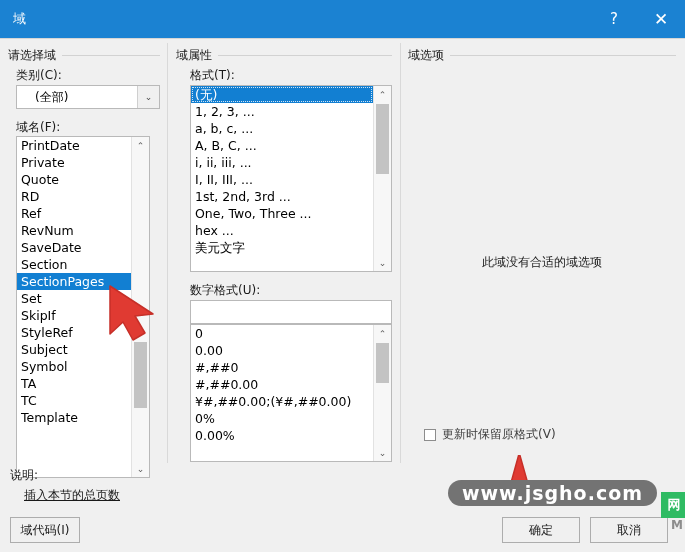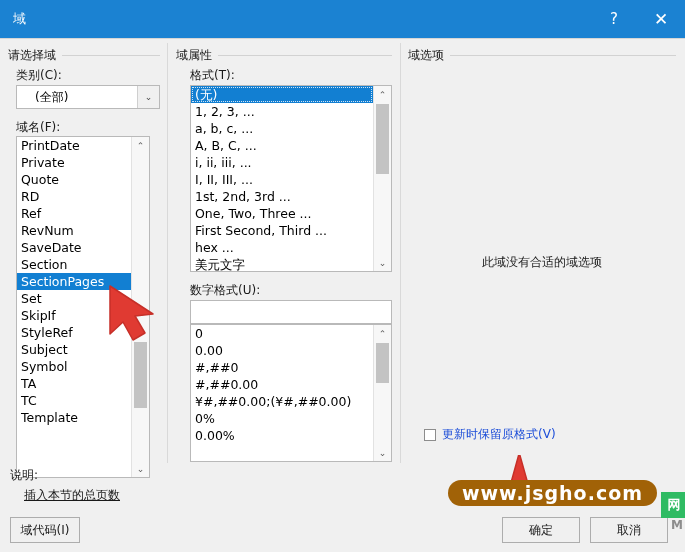--- a/index.html
+++ b/index.html
@@ -82,38 +82,38 @@
   .nomsg{
     position:absolute;font-size:12px;color:#1a1a1a;text-align:center;
     white-space:nowrap;
   }
   
   .chkrow{position:absolute;display:flex;align-items:center;}
   .chkbox{
     width:12px;height:12px;background:#fff;border:1px solid #8c8c8c;
     box-sizing:border-box;margin-right:6px;
   }
-  .chklabel{font-size:12px;color:#1d4ed8;white-space:nowrap;}
+  .chklabel{font-size:12px;color:#404040;white-space:nowrap;}
   .desc{position:absolute;font-size:12px;color:#1a1a1a;white-space:nowrap;}
   .btn{
     position:absolute;background:#f0f0f0;border:1px solid #adadad;
     box-sizing:border-box;display:flex;align-items:center;justify-content:center;
     font-size:12px;color:#1a1a1a;white-space:nowrap;
   }
   
   .redarrow{position:absolute;pointer-events:none;}
   
   .watermark{position:absolute;pointer-events:none;}
   .wm-text{
     font-size:46px;font-weight:bold;color:#2fbb63;
     letter-spacing:1px;line-height:1;white-space:nowrap;
     font-family:"DejaVu Sans","Liberation Sans",sans-serif;
   }
   .wm-bar{
-    background:#a16207;border-radius:13px;color:#fff;
+    background:#737373;border-radius:13px;color:#fff;
     font-size:19px;font-weight:bold;letter-spacing:1px;
     padding:2px 14px;display:inline-block;margin-top:2px;
     font-family:"DejaVu Sans","Liberation Sans",sans-serif;
   }
   .wm-badge{
     position:absolute;right:-2px;top:14px;width:26px;height:26px;
     background:#2fbb63;color:#fff;font-size:13px;font-weight:bold;
     display:flex;align-items:center;justify-content:center;
   }
   .wm-m{
@@ -187,21 +187,20 @@
   <div class="listbox" style="left:190px;top:46px;width:202px;height:187px;">
     <div class="lb-inner" id="formatList">
         <div class="lb-item selfocus">(无)</div>
         <div class="lb-item">1, 2, 3, ...</div>
         <div class="lb-item">a, b, c, ...</div>
         <div class="lb-item">A, B, C, ...</div>
         <div class="lb-item">i, ii, iii, ...</div>
         <div class="lb-item">I, II, III, ...</div>
         <div class="lb-item">1st, 2nd, 3rd ...</div>
         <div class="lb-item">One, Two, Three ...</div>
-        <div class="lb-item">First Second, Third ...</div>
         <div class="lb-item">hex ...</div>
         <div class="lb-item">美元文字</div>
       </div>
     <div class="sbar">
       <div class="sarrow">⌃</div>
       <div class="sthumb" style="top:18px;height:70px;"></div>
       <div class="sarrow down">⌄</div>
     </div>
   </div>
 

